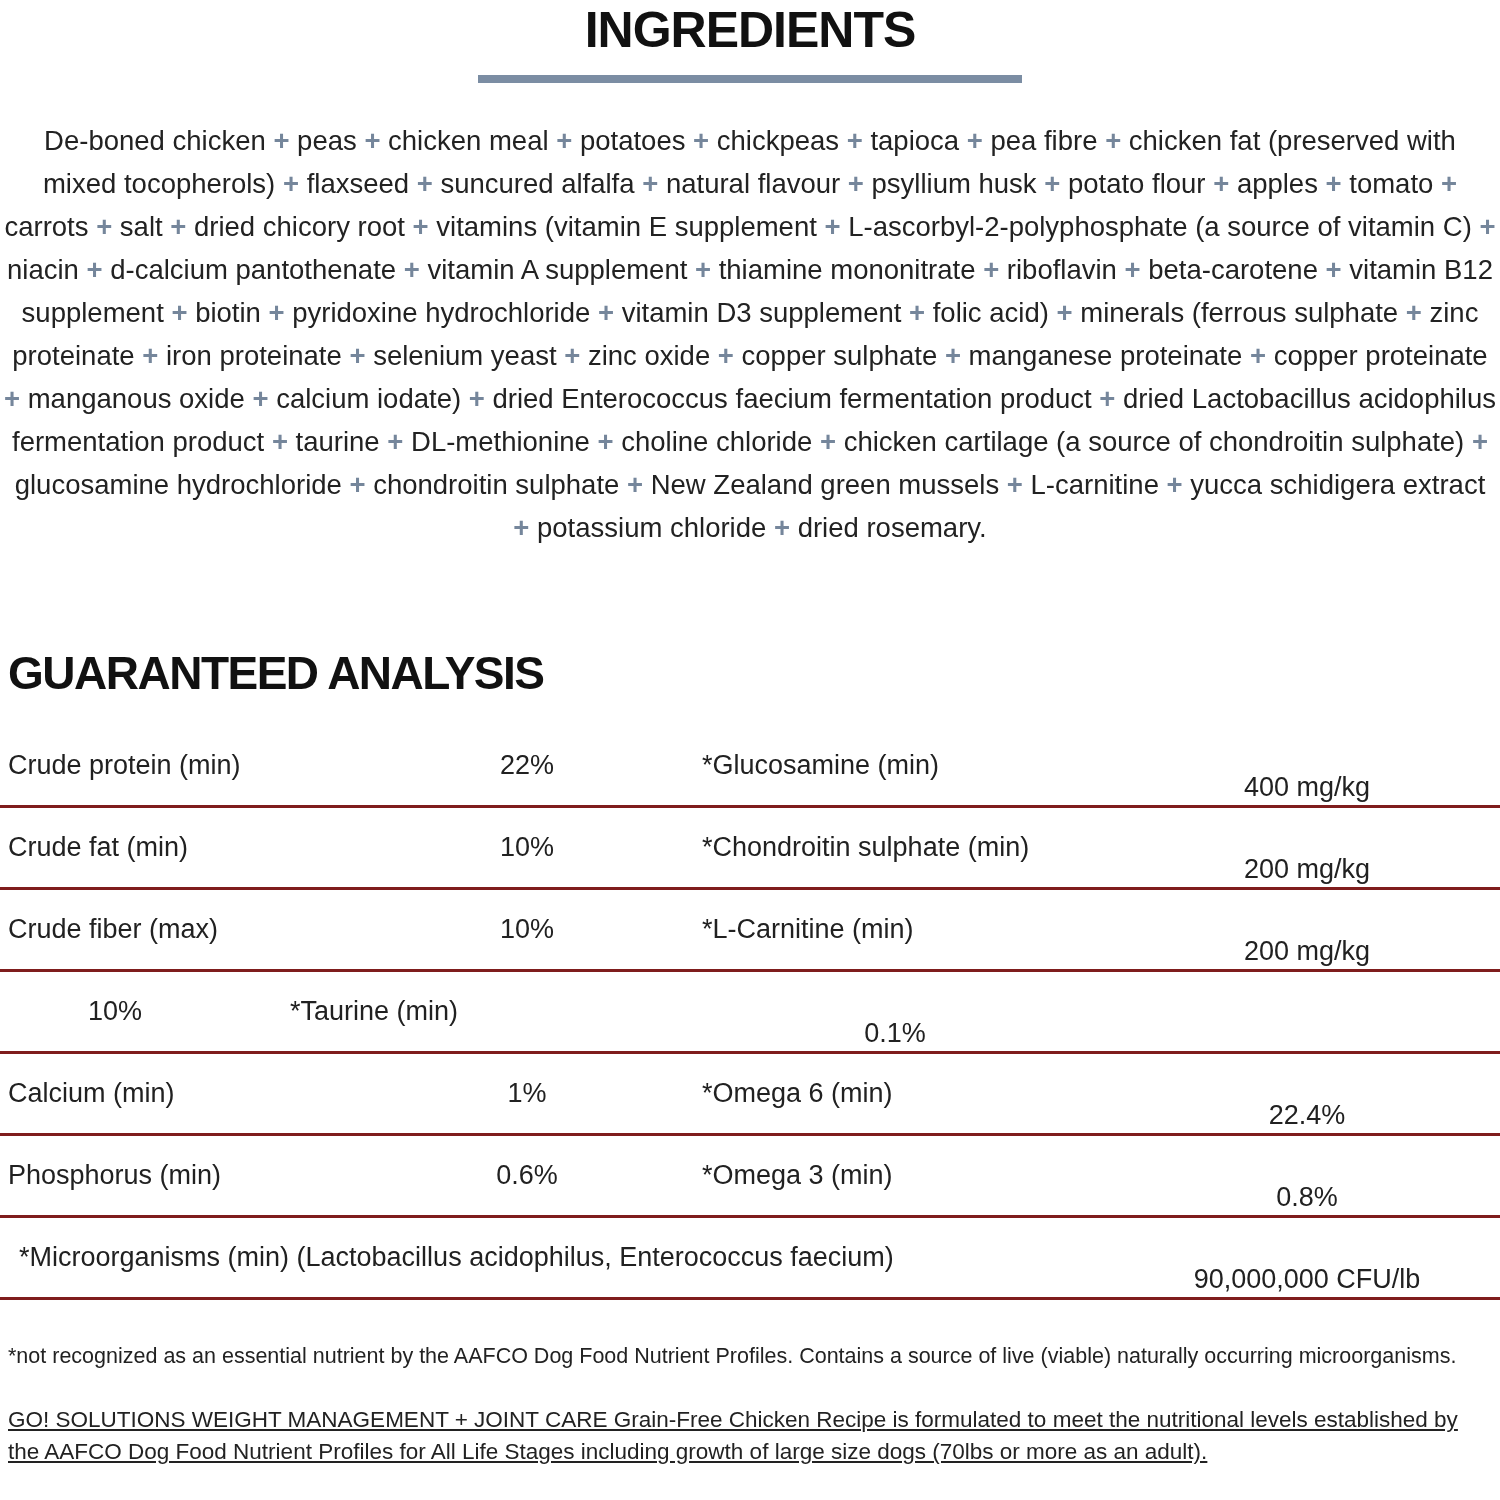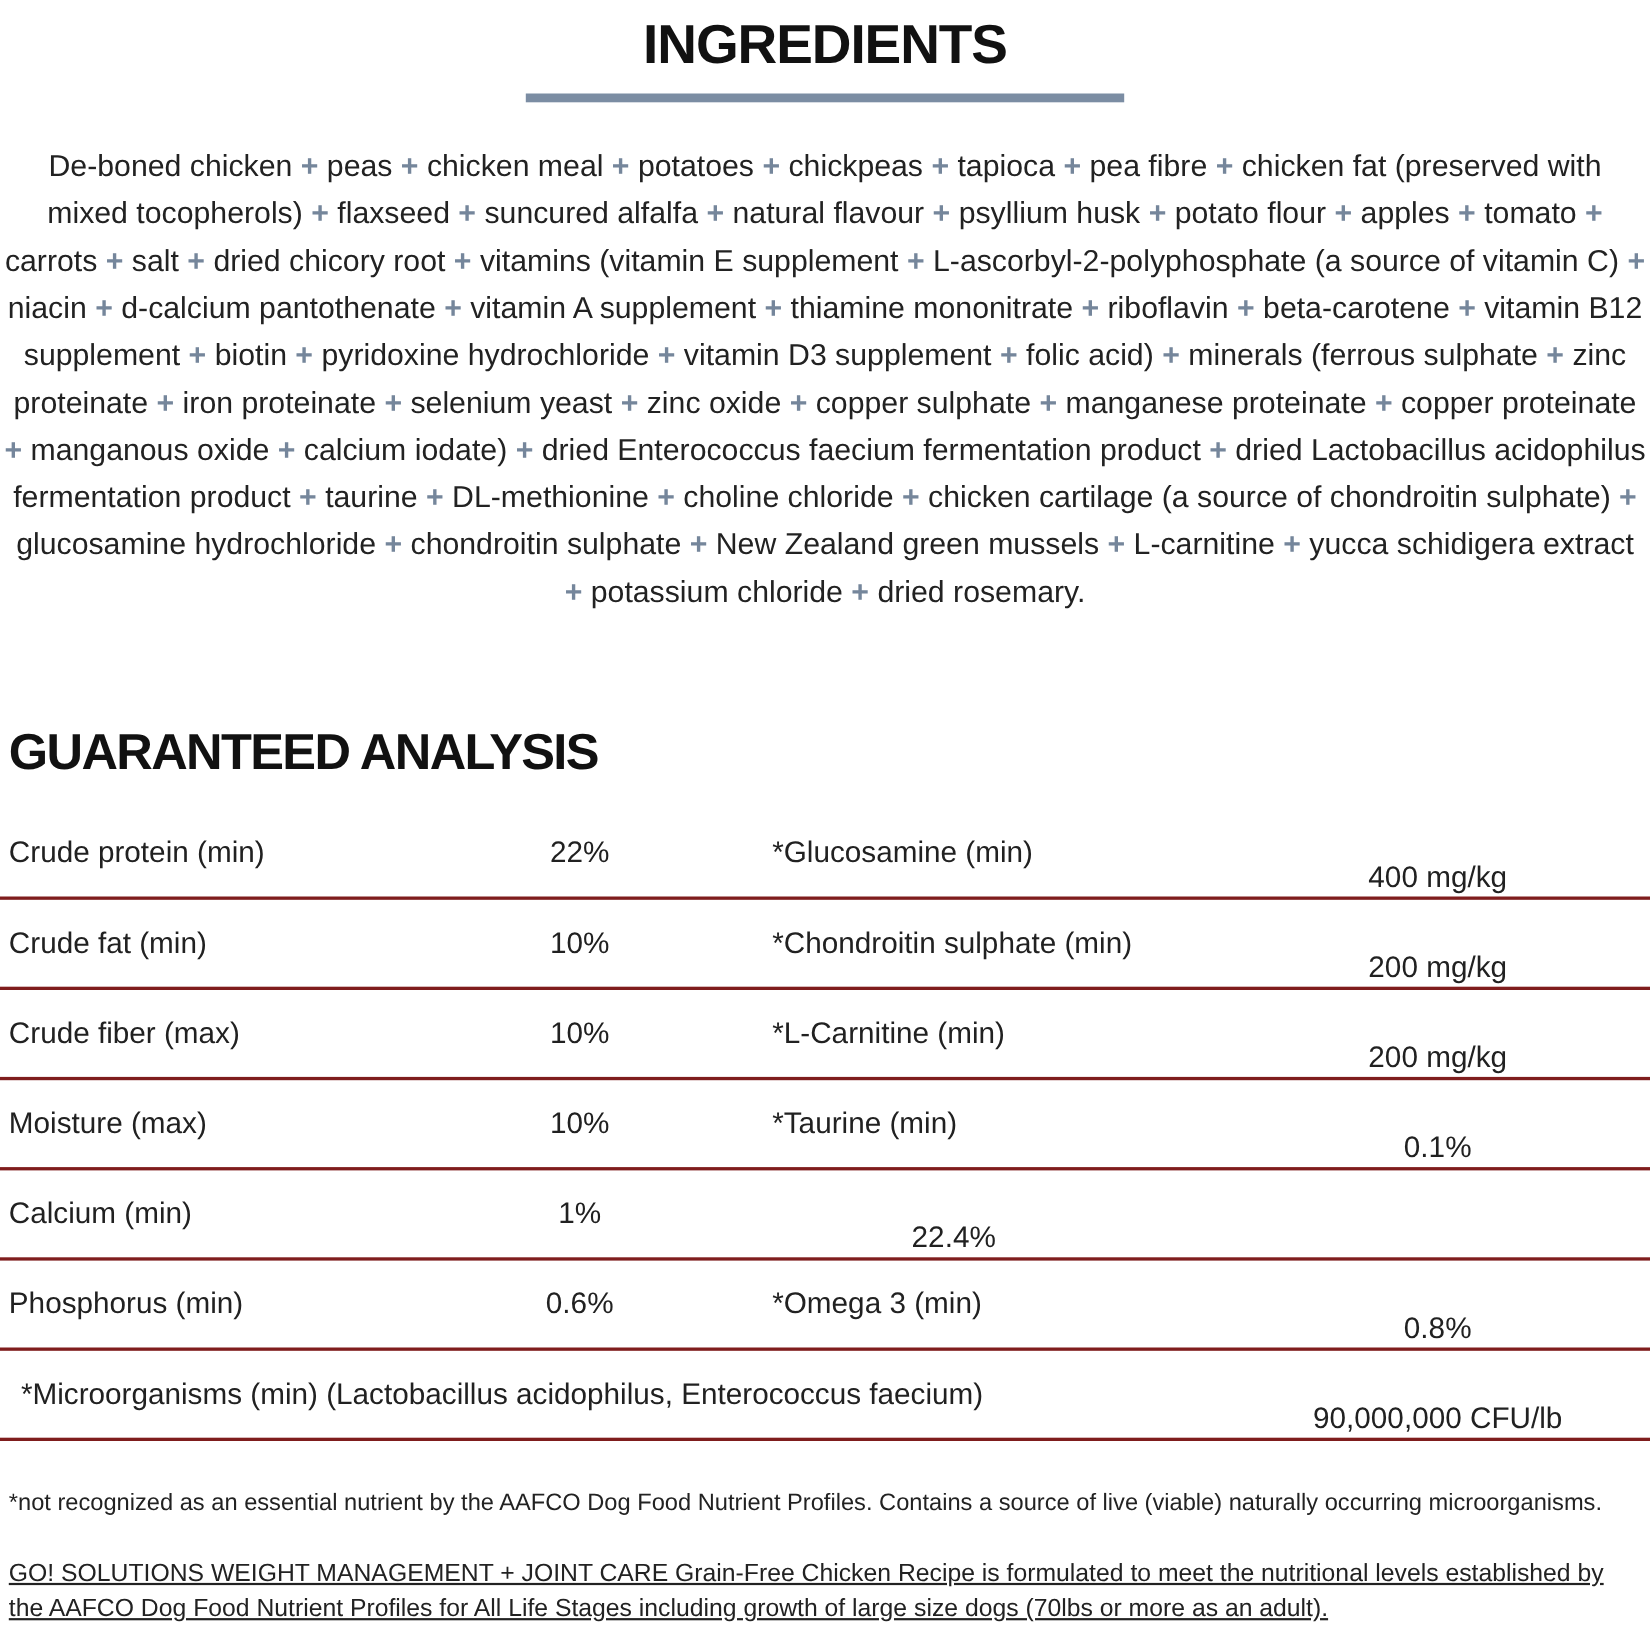--- a/index.html
+++ b/index.html
@@ -6,21 +6,21 @@
   html, body { background: #ffffff; }
   body {
     width: 1500px;
     height: 1500px;
     margin: 0 auto;
     font-family: "Liberation Sans", sans-serif;
     color: #212121;
     overflow: hidden;
   }
   .page-title {
-    padding-top: 14px;
+    padding-top: 4px;
     text-align: center;
     font-size: 50px;
     line-height: 52px;
     font-weight: bold;
     letter-spacing: -1px;
     color: #111111;
   }
   .title-divider {
     width: 544px;
     height: 8px;
@@ -105,30 +105,30 @@
       <div class="cell-value-right">200 mg/kg</div>
     </div>
     <div class="analysis-row">
       <div class="cell-label-left">Crude fiber (max)</div>
       <div class="cell-value-left">10%</div>
       <div class="cell-spacer"></div>
       <div class="cell-label-right">*L-Carnitine (min)</div>
       <div class="cell-value-right">200 mg/kg</div>
     </div>
     <div class="analysis-row">
-      <div class="cell-label-left">Moisture (max)</div>
       <div class="cell-value-left">10%</div>
       <div class="cell-spacer"></div>
       <div class="cell-label-right">*Taurine (min)</div>
       <div class="cell-value-right">0.1%</div>
     </div>
     <div class="analysis-row">
       <div class="cell-label-left">Calcium (min)</div>
       <div class="cell-value-left">1%</div>
       <div class="cell-spacer"></div>
+      <div class="cell-label-right">*Omega 6 (min)</div>
       <div class="cell-value-right">22.4%</div>
     </div>
     <div class="analysis-row">
       <div class="cell-label-left">Phosphorus (min)</div>
       <div class="cell-value-left">0.6%</div>
       <div class="cell-spacer"></div>
       <div class="cell-label-right">*Omega 3 (min)</div>
       <div class="cell-value-right">0.8%</div>
     </div>
     <div class="analysis-row">

